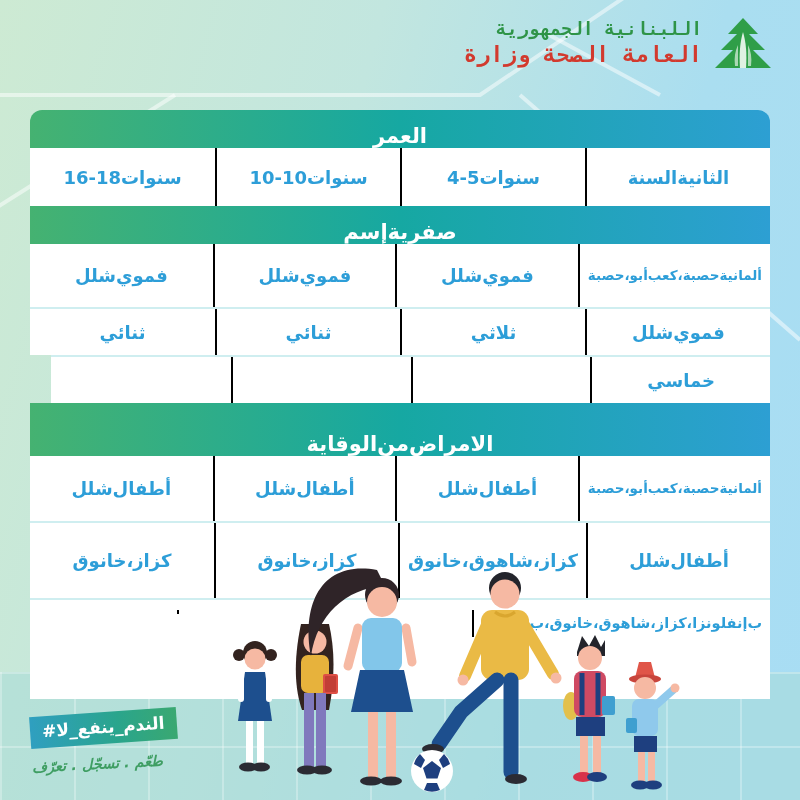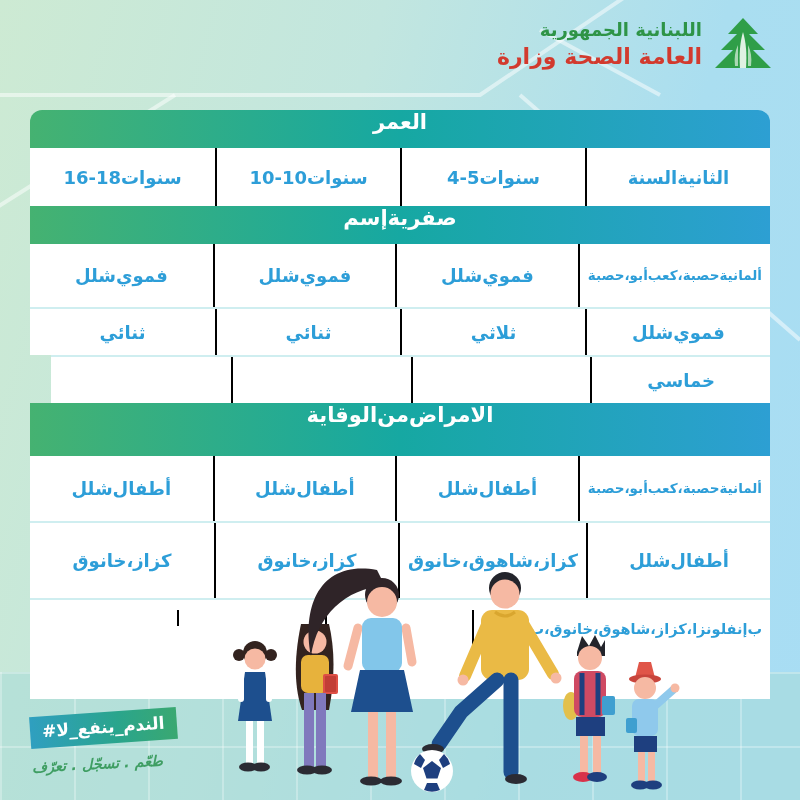--- a/index.html
+++ b/index.html
@@ -13,38 +13,38 @@
   
   .bottom-band{
     position:absolute;left:0;top:672px;width:800px;height:128px;
     background-color:rgba(168,218,215,.55);
     background-image:linear-gradient(rgba(255,255,255,.28) 2px,transparent 2px),
                      linear-gradient(90deg,rgba(255,255,255,.28) 2px,transparent 2px);
     background-size:74px 74px;
   }
   
   .logo{position:absolute;top:14px;right:26px;display:flex;align-items:center;gap:10px;z-index:3;}
-  .logo-text{text-align:right;line-height:1.35;}
+  .logo-text{text-align:right;line-height:1.35;font-family:Liberation Mono, monospace;}
   .logo-l1{color:#2e9447;font-weight:bold;font-size:18px;letter-spacing:.5px;}
   .logo-l2{color:#d23a2e;font-weight:bold;font-size:22px;letter-spacing:.5px;}
   
   .tbl{position:absolute;left:30px;top:110px;width:740px;z-index:2;}
   .band{
-    height:38px;display:flex;align-items:flex-start;justify-content:center;
+    height:38px;display:flex;align-items:flex-end;justify-content:center;
     background:linear-gradient(90deg,#45b271 0%,#16a8a2 50%,#2d9fd3 100%);
     color:#fff;font-weight:bold;font-size:21px;
   }
   .band.first{border-radius:12px 12px 0 0;}
   .band.tall{height:53px;}
   .row{display:grid;grid-template-columns:1fr 1fr 1fr 1fr;direction:rtl;background:#fff;}
   .row.sep{border-top:2px solid #cfeef0;}
   .cell{
     background:#fff;display:flex;align-items:center;justify-content:center;
     color:#2d9ed8;font-weight:bold;font-size:18px;text-align:center;
-    padding:8px 8px;box-sizing:border-box;
+    padding:2px 8px;box-sizing:border-box;
   }
   .cell + .cell{border-left:none;}
   .row .cell:nth-child(-n+3){border-left:2px solid #000000;}
   .cell.small{font-size:13.5px;line-height:1.55;text-align:center;}
   .cell.smaller{font-size:14.5px;line-height:1.6;}
   .h-age{height:58px;font-size:19px;}
   .h-v1{height:63px;} .h-v2{height:46px;} .h-v3{height:46px;margin-left:21px;}
   .h-p1{height:65px;} .h-p2{height:75px;} .h-p3{height:89px;align-items:flex-start;padding-top:10px;}
   .row.last .cell:first-child{border-bottom-right-radius:14px;}
   .row.last .cell:last-child{border-bottom-left-radius:14px;}

